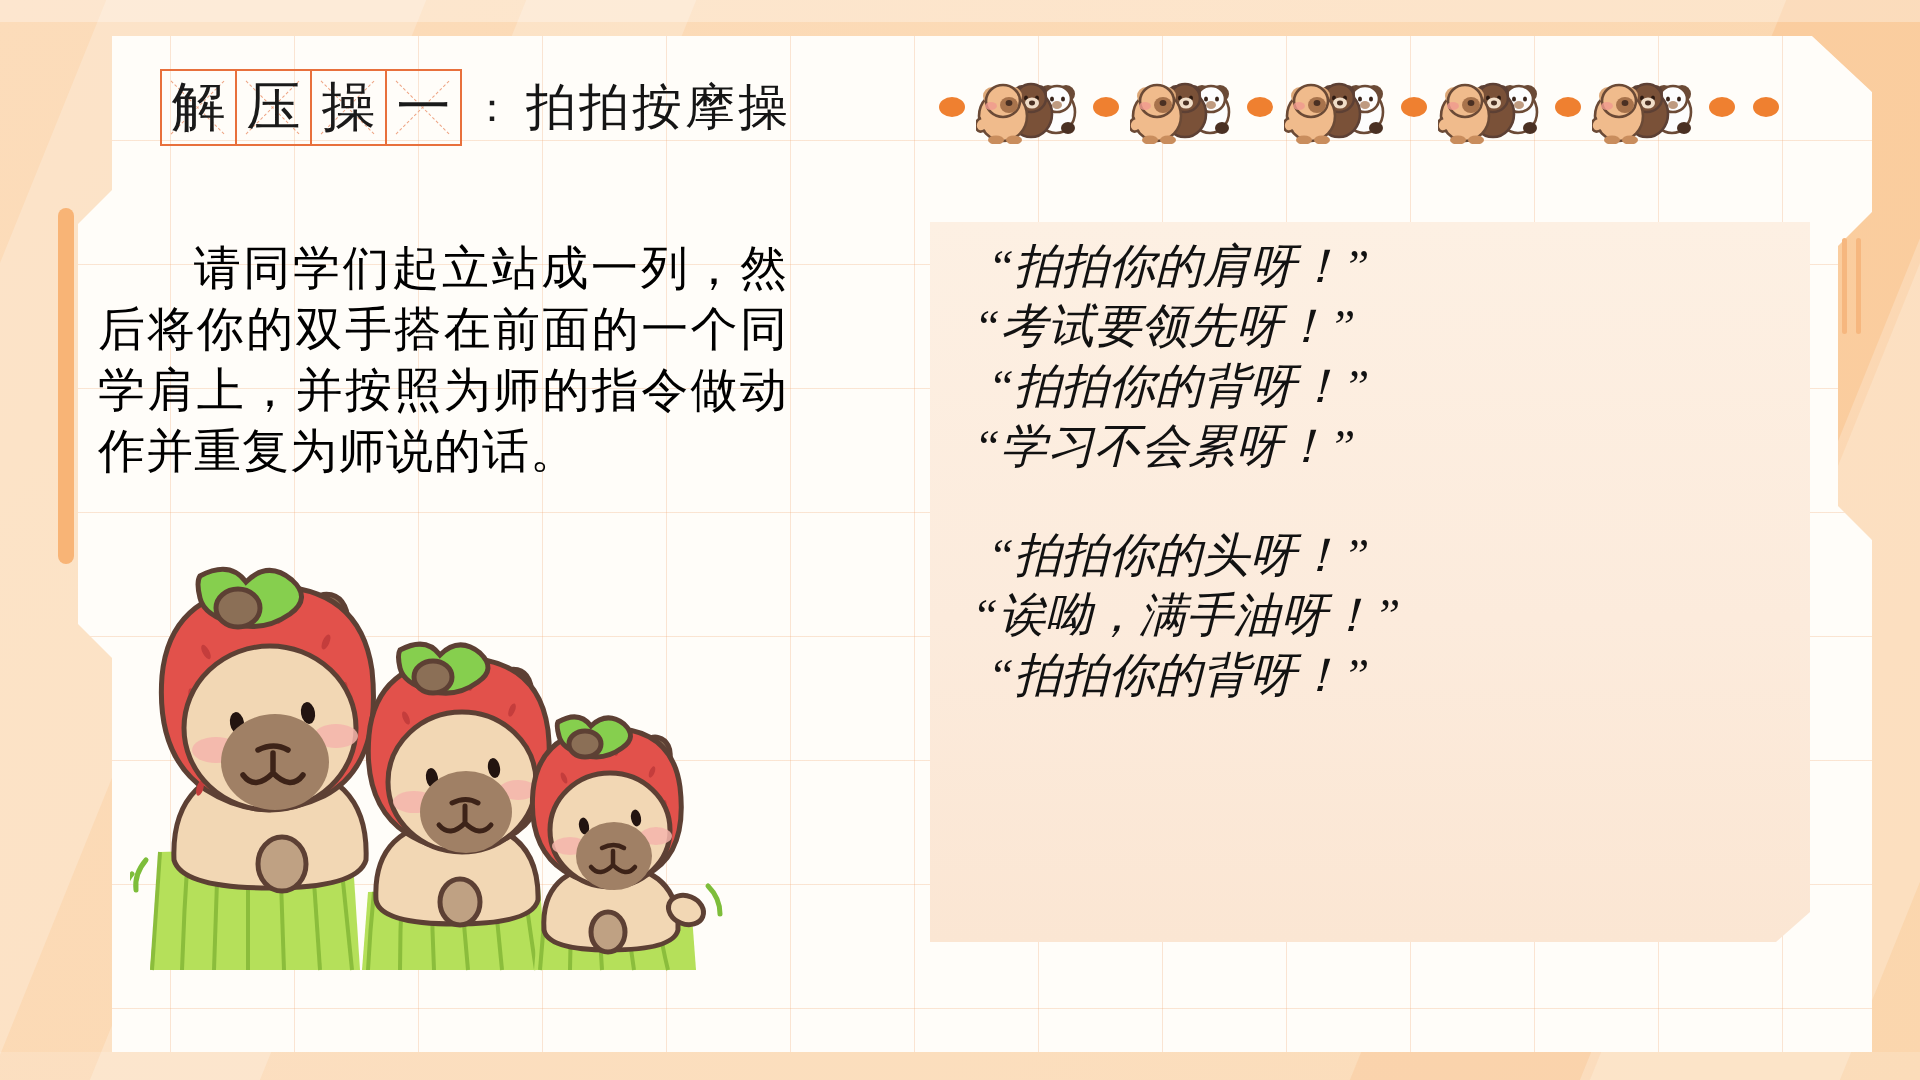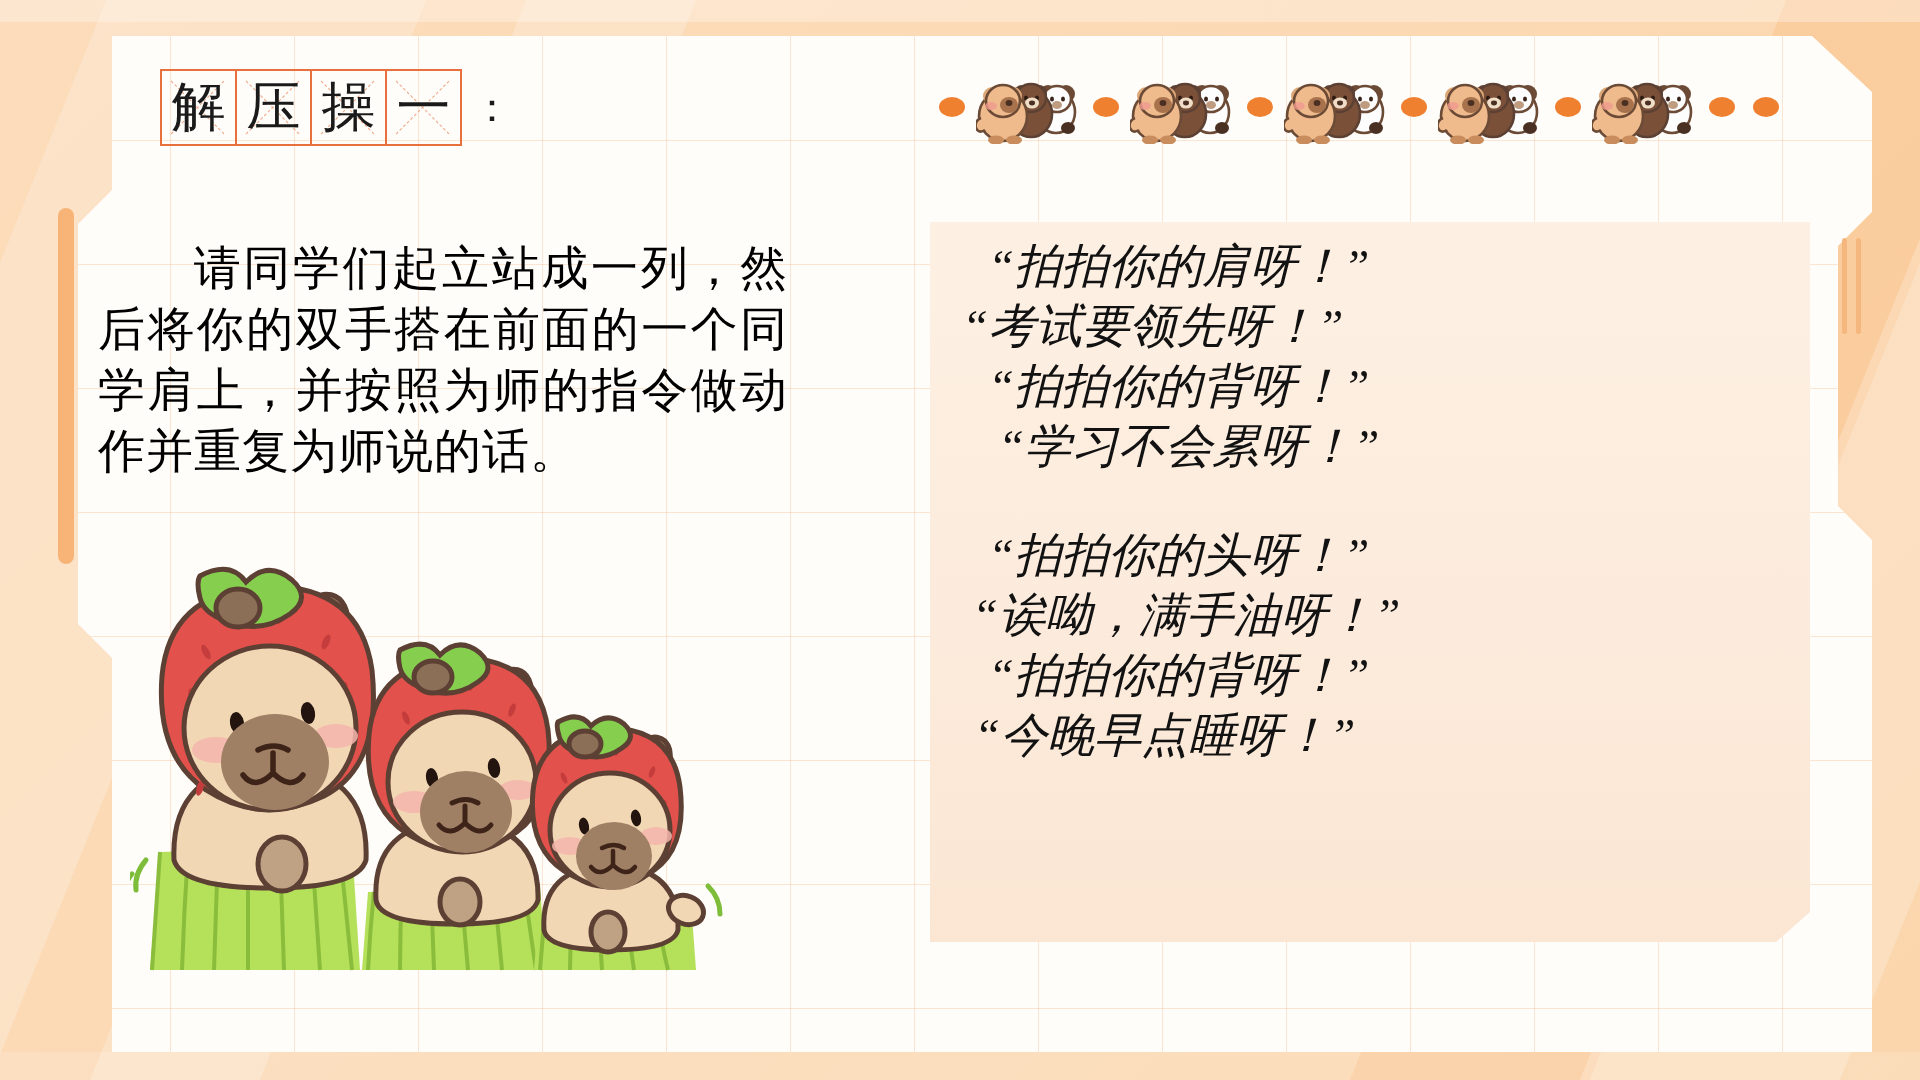--- a/index.html
+++ b/index.html
@@ -115,23 +115,23 @@
     position:absolute;left:930px;top:236px;width:879px;
     display:flex;flex-direction:column;
   }
   .quote-line{
     font-size:47px;line-height:1.28;color:#121212;white-space:nowrap;
     font-family:"Liberation Serif","DejaVu Serif",serif;
     font-style:italic;
     padding-left:14px;
   }
   .ql-w1{padding-left:58px;}
-  .ql-w2{padding-left:32px;}
+  .ql-w2{padding-left:44px;}
   .ql-w3{padding-left:58px;}
-  .ql-w4{padding-left:68px;}
+  .ql-w4{padding-left:44px;}
   .ql-w5{padding-left:58px;margin-top:48px;}
   .ql-w6{padding-left:42px;}
   .ql-w7{padding-left:58px;}
   .ql-w8{padding-left:44px;}
 </style>
 </head>
 <body>
 
 <div id="bg">
   <div class="bg-diag" style="left:-120px;top:-40px;width:320px;height:1200px;"></div>
@@ -159,20 +159,21 @@
       <span class="tz-char">压</span>
     </div>
     <div class="tz-cell">
       <span class="tz-char">操</span>
     </div>
     <div class="tz-cell">
       <span class="tz-char">一</span>
     </div>
   </div>
   <span id="title-colon">：</span>
+  <span id="title-sub">拍拍按摩操</span>
 </div>
 
 <div id="deco-strip">
     <div class="deco-dot" style="background: rgb(239, 128, 48);"></div>
     <div class="deco-trio">
     <svg viewBox="0 0 106 74" width="106" height="74">
 
       <ellipse cx="80" cy="42" rx="19" ry="21" fill="#fdfdfd" stroke="#6b4a36" stroke-width="2.6"></ellipse>
       <ellipse cx="72" cy="24" rx="9" ry="9" fill="#6b4a36"></ellipse>
       <ellipse cx="90" cy="24" rx="9" ry="9" fill="#6b4a36"></ellipse>
@@ -474,14 +475,13 @@
 
 <div id="quote-panel"></div>
 <div id="quote-list">
   <div class="quote-line ql-w1">“拍拍你的肩呀！”</div>
   <div class="quote-line ql-w2">“考试要领先呀！”</div>
   <div class="quote-line ql-w3">“拍拍你的背呀！”</div>
   <div class="quote-line ql-w4">“学习不会累呀！”</div>
   <div class="quote-line ql-w5">“拍拍你的头呀！”</div>
   <div class="quote-line ql-w6">“诶呦，满手油呀！”</div>
   <div class="quote-line ql-w7">“拍拍你的背呀！”</div>
-  <div class="quote-line ql-w8">“今晚早点睡呀！”</div>
 </div>
 
 </body></html>

